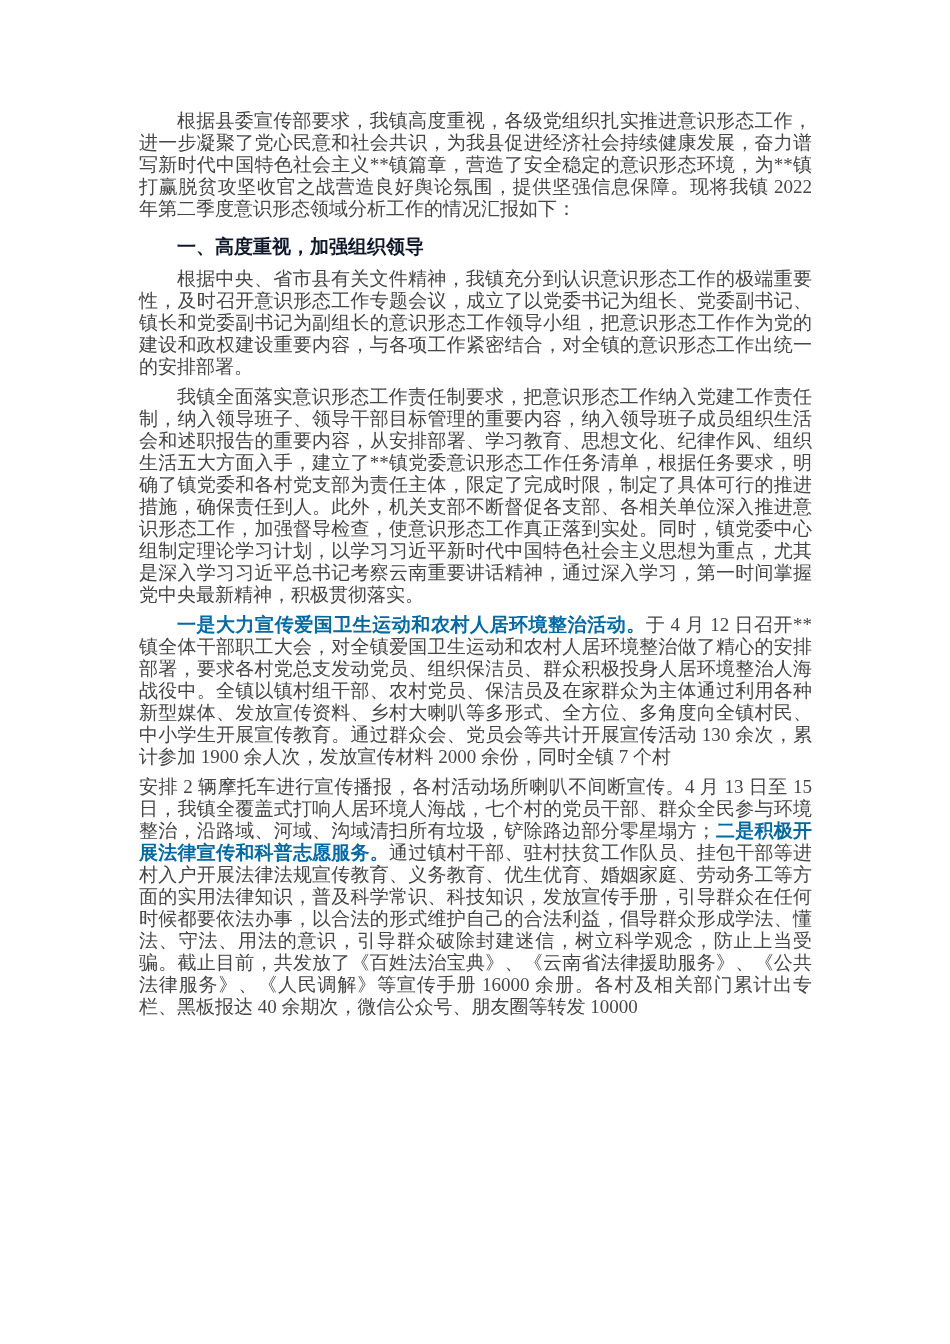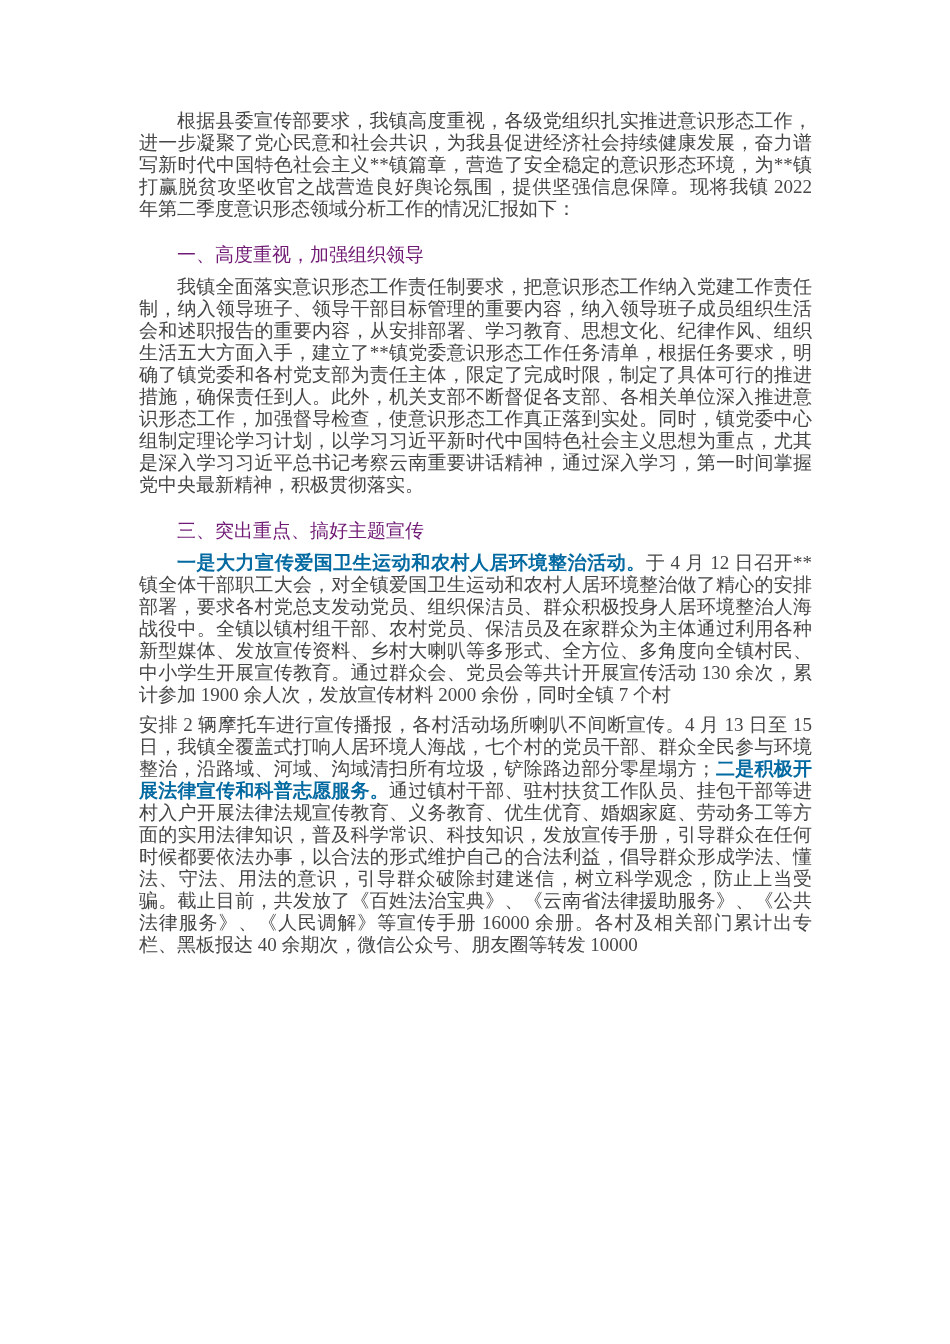--- a/index.html
+++ b/index.html
@@ -35,32 +35,32 @@
     text-indent: 0;
     margin-top: 4px;
   }
   .doc-para strong {
     color: #0369a1;
     font-weight: bold;
   }
   .doc-heading {
     font-size: 19px;
     line-height: 22px;
-    color: #701a75;
-    font-weight: normal;
+    color: #0f172a;
+    font-weight: bold;
     text-indent: 2em;
-    margin: 24px 0 10px 0;
+    margin: 16px 0 10px 0;
   }
 </style>
 </head>
 <body>
 
 <div class="page">
   <div class="doc-body">
 
   <p class="doc-para"><span>根据县委宣传部要求，我镇高度重视，各级党组织扎实推进意识形态工作，进一步凝聚了党心民意和社会共识，为我县促进经济社会持续健康发展，奋力谱写新时代中国特色社会主义**镇篇章，营造了安全稳定的意识形态环境，为**镇打赢脱贫攻坚收官之战营造良好舆论氛围，提供坚强信息保障。现将我镇 2022 年第二季度意识形态领域分析工作的情况汇报如下：</span></p>
       <h3 class="doc-heading">一、高度重视，加强组织领导</h3>
+      <p class="doc-para"><span>根据中央、省市县有关文件精神，我镇充分到认识意识形态工作的极端重要性，及时召开意识形态工作专题会议，成立了以党委书记为组长、党委副书记、镇长和党委副书记为副组长的意识形态工作领导小组，把意识形态工作作为党的建设和政权建设重要内容，与各项工作紧密结合，对全镇的意识形态工作出统一的安排部署。</span></p>
       <p class="doc-para"><span>我镇全面落实意识形态工作责任制要求，把意识形态工作纳入党建工作责任制，纳入领导班子、领导干部目标管理的重要内容，纳入领导班子成员组织生活会和述职报告的重要内容，从安排部署、学习教育、思想文化、纪律作风、组织生活五大方面入手，建立了**镇党委意识形态工作任务清单，根据任务要求，明确了镇党委和各村党支部为责任主体，限定了完成时限，制定了具体可行的推进措施，确保责任到人。此外，机关支部不断督促各支部、各相关单位深入推进意识形态工作，加强督导检查，使意识形态工作真正落到实处。同时，镇党委中心组制定理论学习计划，以学习习近平新时代中国特色社会主义思想为重点，尤其是深入学习习近平总书记考察云南重要讲话精神，通过深入学习，第一时间掌握党中央最新精神，积极贯彻落实。</span></p>
-      <h3 class="doc-heading">三、突出重点、搞好主题宣传</h3>
       <p class="doc-para"><strong>一是大力宣传爱国卫生运动和农村人居环境整治活动。</strong><span>于 4 月 12 日召开**镇全体干部职工大会，对全镇爱国卫生运动和农村人居环境整治做了精心的安排部署，要求各村党总支发动党员、组织保洁员、群众积极投身人居环境整治人海战役中。全镇以镇村组干部、农村党员、保洁员及在家群众为主体通过利用各种新型媒体、发放宣传资料、乡村大喇叭等多形式、全方位、多角度向全镇村民、中小学生开展宣传教育。通过群众会、党员会等共计开展宣传活动 130 余次，累计参加 1900 余人次，发放宣传材料 2000 余份，同时全镇 7 个村</span></p>
       <p class="doc-para no-indent"><span>安排 2 辆摩托车进行宣传播报，各村活动场所喇叭不间断宣传。4 月 13 日至 15 日，我镇全覆盖式打响人居环境人海战，七个村的党员干部、群众全民参与环境整治，沿路域、河域、沟域清扫所有垃圾，铲除路边部分零星塌方；</span><strong>二是积极开展法律宣传和科普志愿服务。</strong><span>通过镇村干部、驻村扶贫工作队员、挂包干部等进村入户开展法律法规宣传教育、义务教育、优生优育、婚姻家庭、劳动务工等方面的实用法律知识，普及科学常识、科技知识，发放宣传手册，引导群众在任何时候都要依法办事，以合法的形式维护自己的合法利益，倡导群众形成学法、懂法、守法、用法的意识，引导群众破除封建迷信，树立科学观念，防止上当受骗。截止目前，共发放了《百姓法治宝典》、《云南省法律援助服务》、《公共法律服务》、《人民调解》等宣传手册 16000 余册。各村及相关部门累计出专栏、黑板报达 40 余期次，微信公众号、朋友圈等转发 10000</span></p>
     </div>
 </div>
 
 </body></html>

